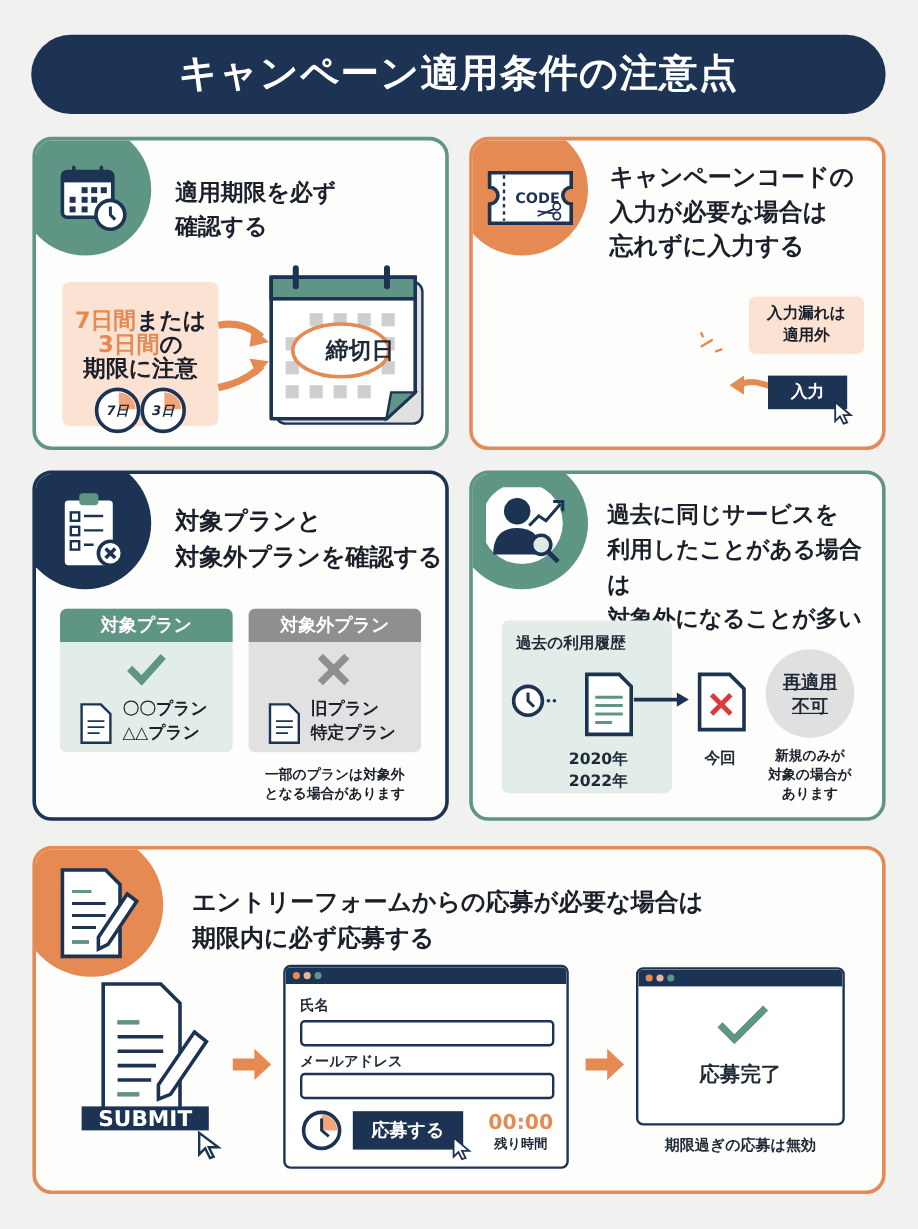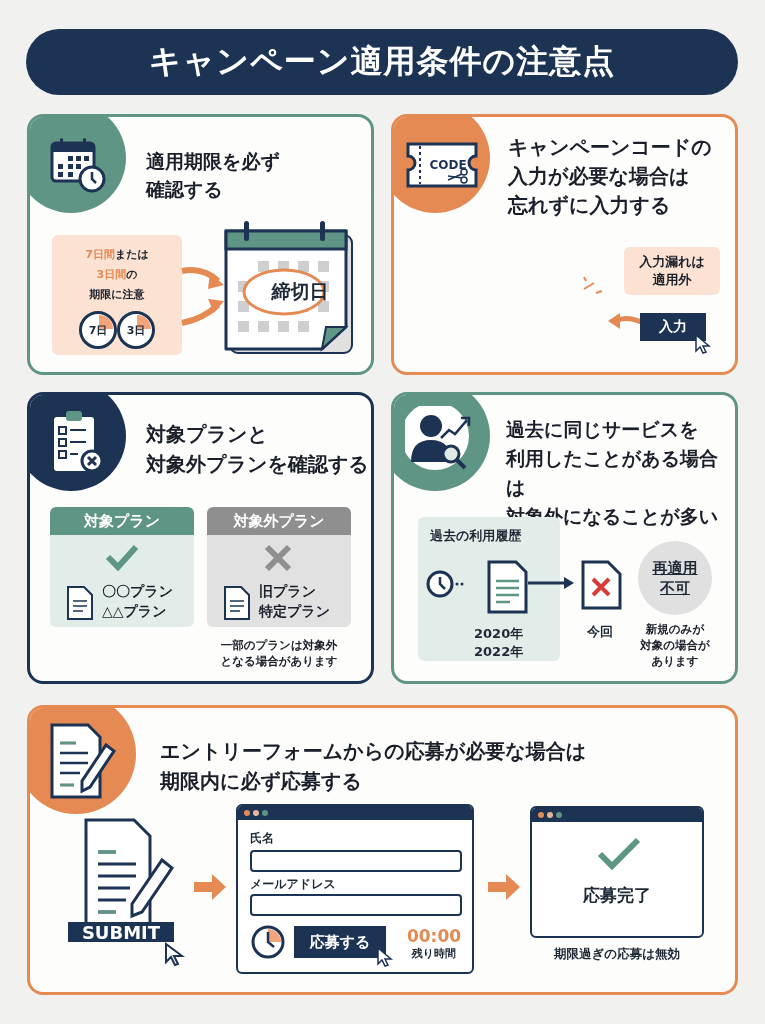--- a/index.html
+++ b/index.html
@@ -29,23 +29,23 @@
   .badge.green { background: #5f9585; }
   .badge.orange { background: #e58a52; }
   .badge.navy { background: #1c3354; }
   .badge svg { margin: 14px 0 0 14px; }
 
   .card-title { position: absolute; font-weight: bold; font-size: 19px; line-height: 28px; color: #1a1f29; }
 
   
   #c1 { left: 27px; top: 114px; width: 347px; height: 261px; }
   .pinkbox { position: absolute; left: 22px; top: 118px; width: 130px; height: 120px; background: #fbe2d3; border-radius: 6px; text-align: center; }
-  .pinkbox .lines { margin-top: 10px; font-size: 11px; font-weight: bold; line-height: 20px; color: #1a1f29; }
+  .pinkbox .lines { margin-top: 22px; font-size: 19px; font-weight: bold; line-height: 20px; color: #1a1f29; }
   .orange-txt { color: #e58a52; }
-  .timers { display: flex; justify-content: center; margin-top: 6px; }
+  .timers { display: flex; justify-content: center; margin-top: 6px; font-style: italic; }
   .timer { width: 38px; height: 38px; border-radius: 50%; border: 3px solid #1c3354; background: #fff; position: relative; display:flex; align-items:center; justify-content:center; font-size: 11px; font-weight: bold; }
   .timer::before { content:""; position:absolute; right:1px; top:1px; width:14px; height:14px; background:#f2a57a; border-top-right-radius: 14px; }
   .timer span { position: relative; }
 
   
   #c2 { left: 391px; top: 114px; width: 347px; height: 261px; }
   .win { position: absolute; background: #fff; border: 2px solid #1c3354; border-radius: 6px; overflow: hidden; }
   .win .bar { height: 14px; background: #1c3354; display: flex; align-items: center; gap: 3px; padding-left: 6px; }
   .dot { width: 6px; height: 6px; border-radius: 50%; }
   .code-input { position: absolute; border: 2px solid #5f9585; border-radius: 4px; font-weight: bold; font-size: 15px; padding: 3px 8px; color: #1a1f29; background: #fff; }

